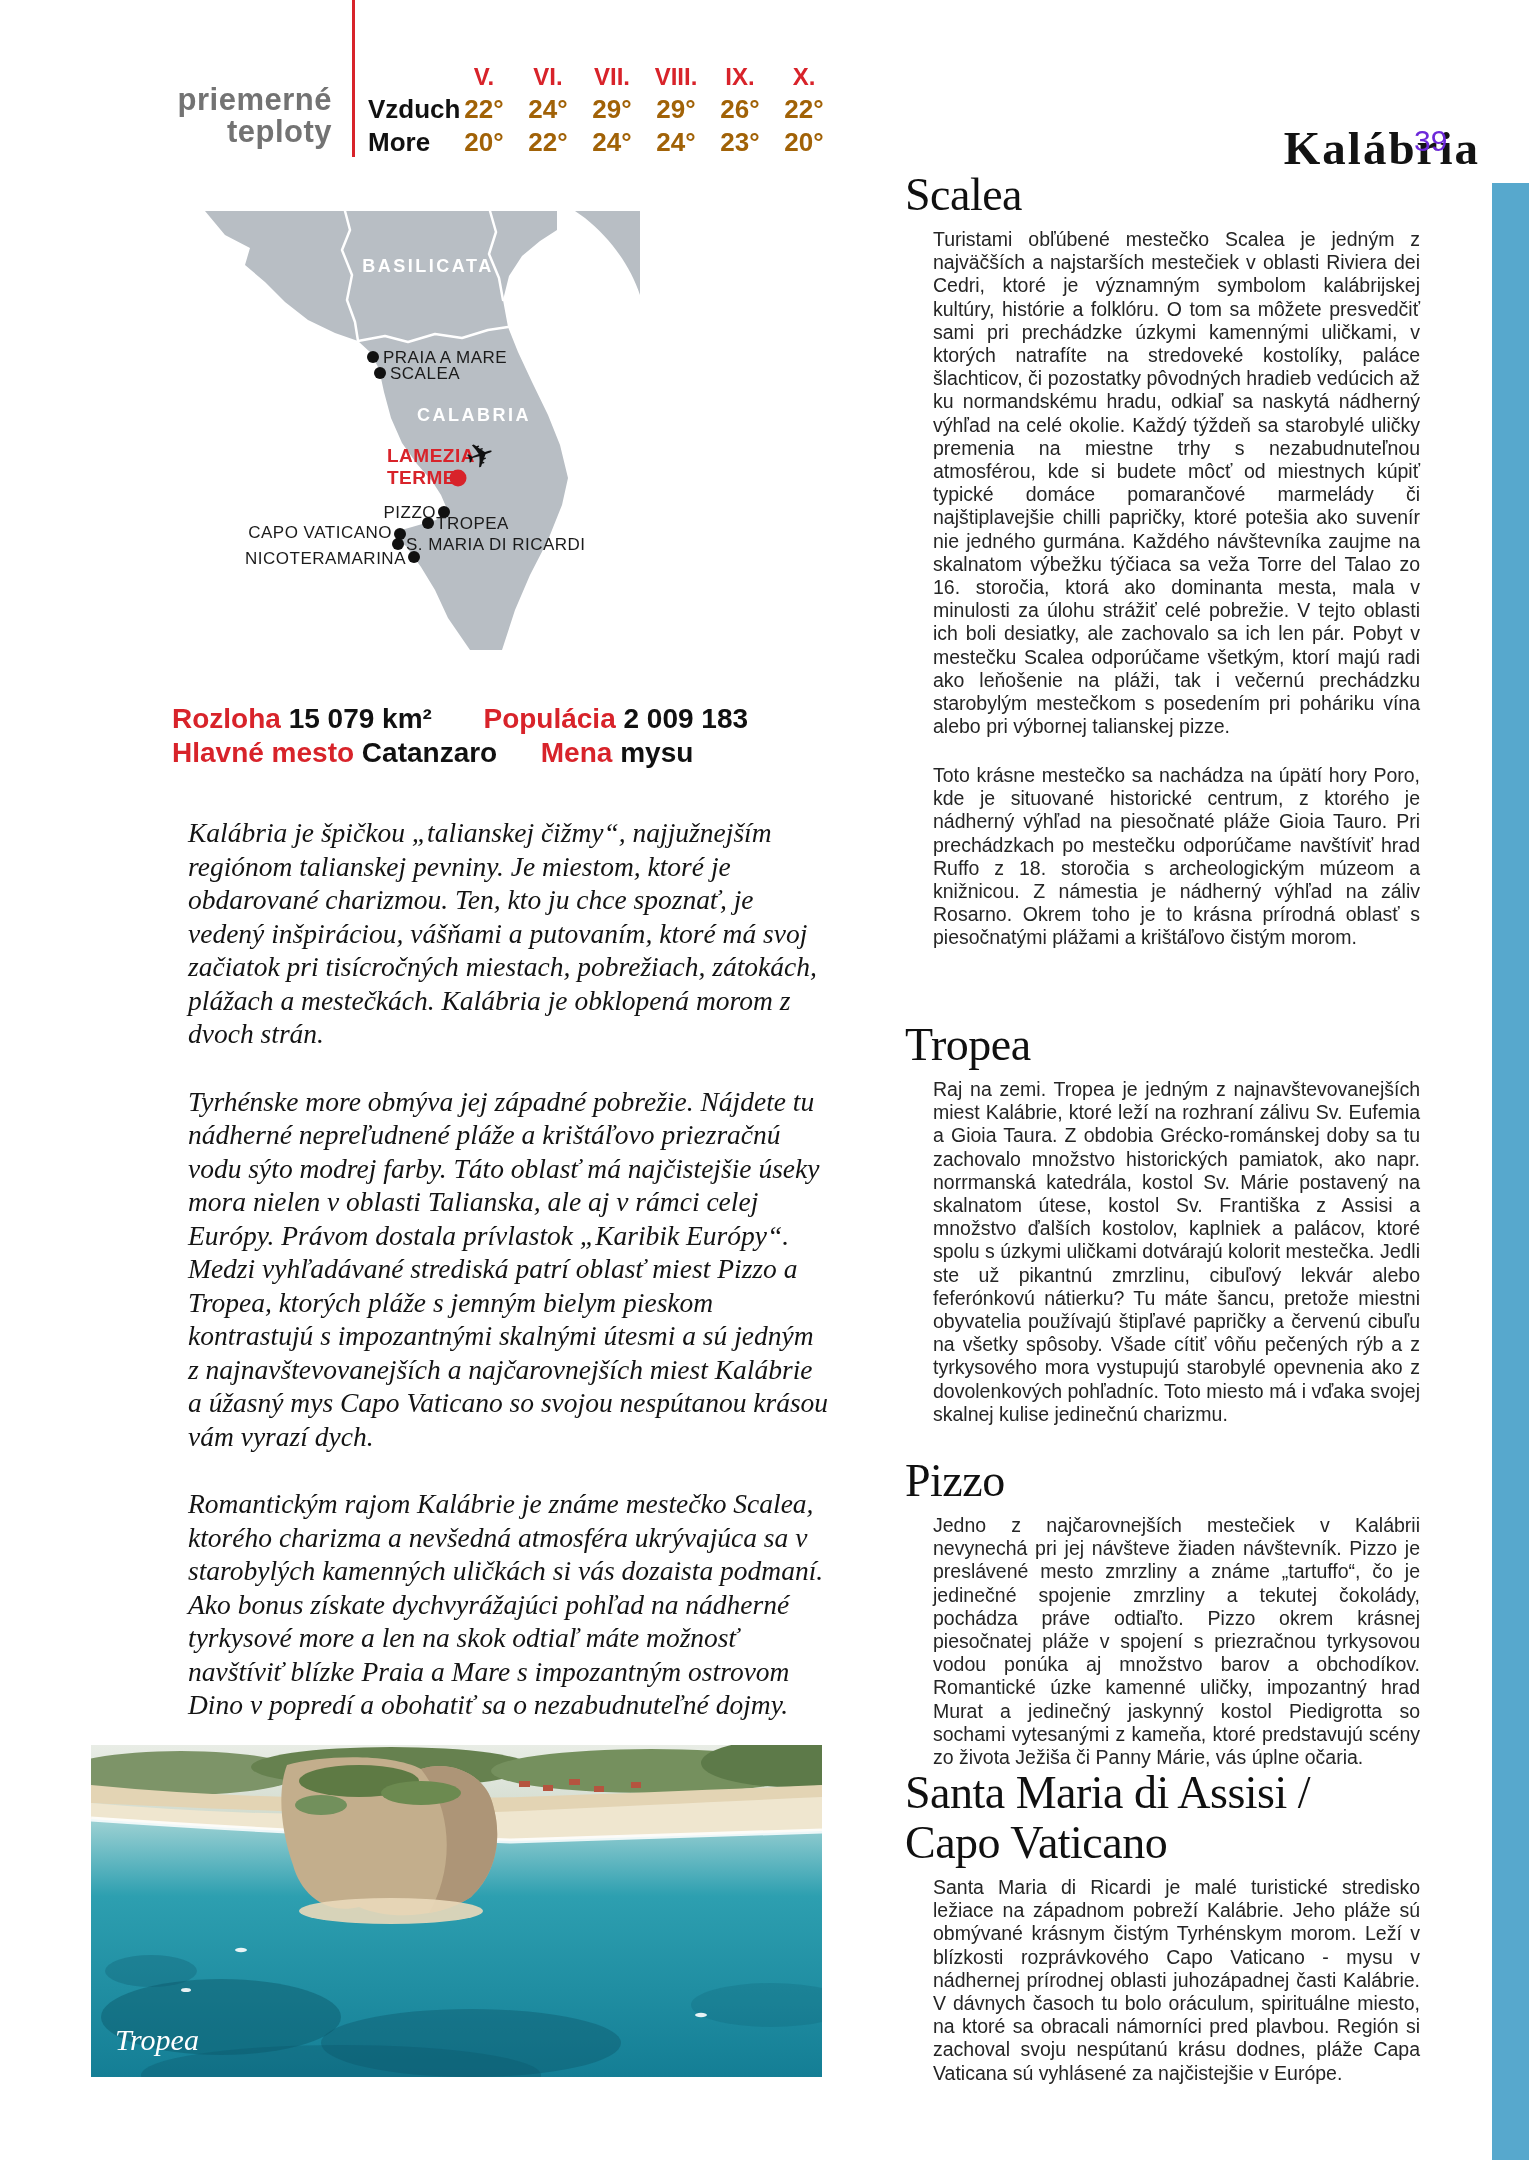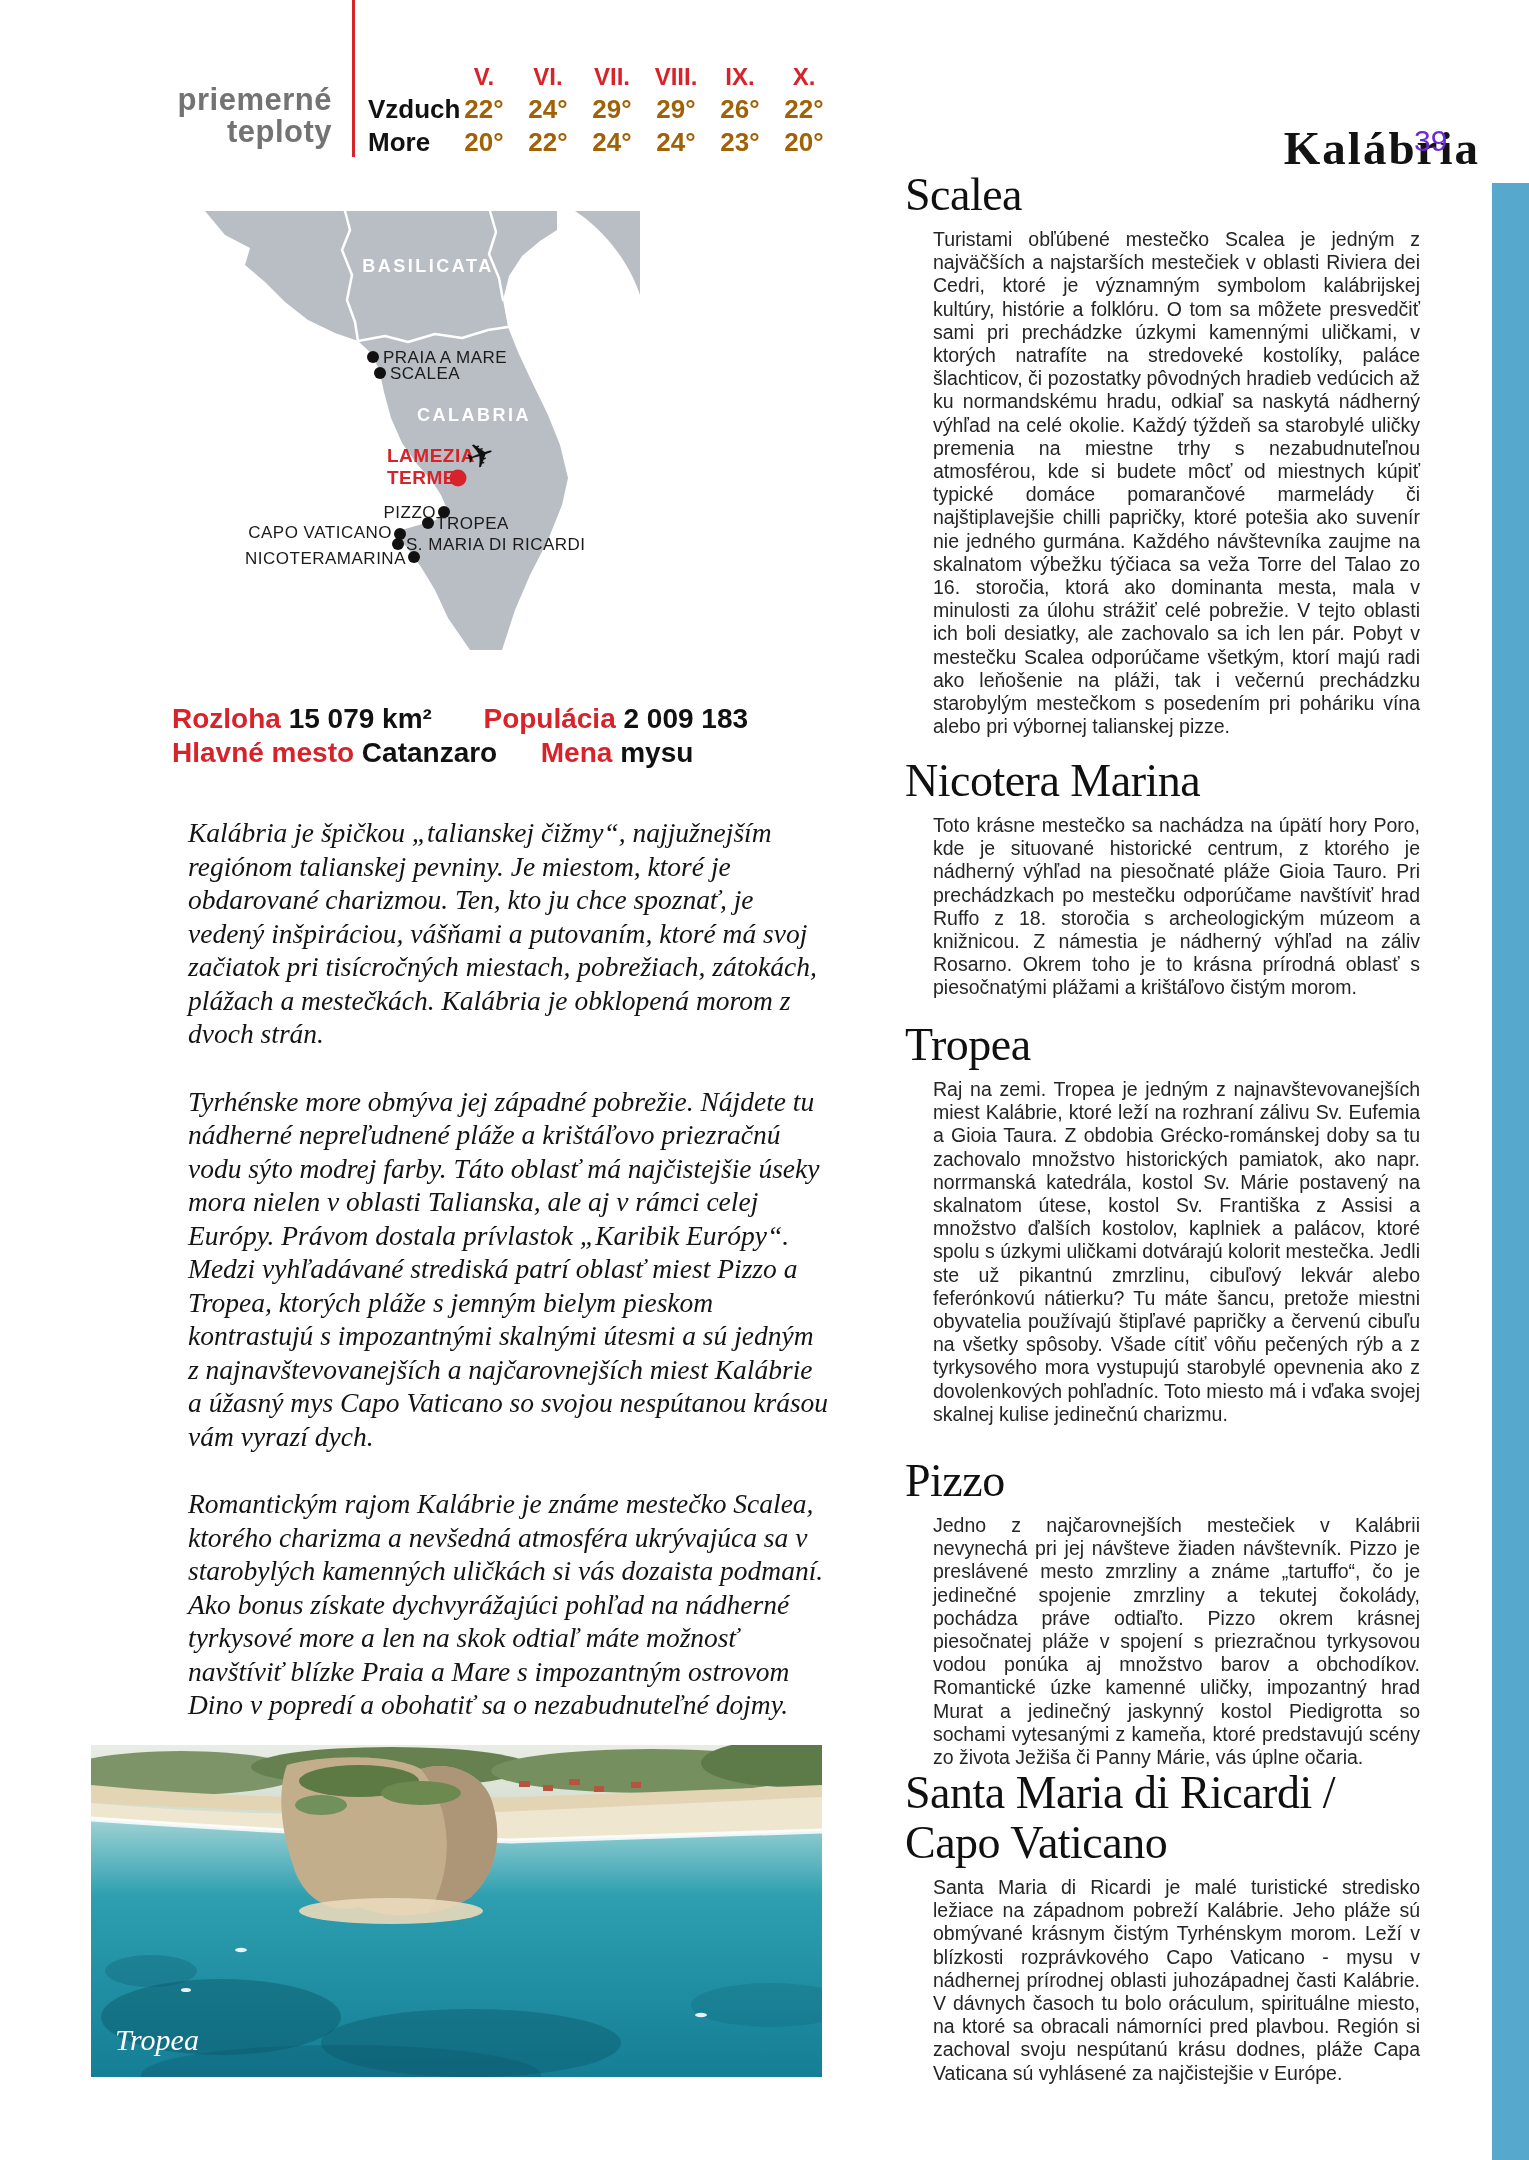--- a/index.html
+++ b/index.html
@@ -223,34 +223,33 @@
 
   <h1 class="kalabria-title">Kalábria</h1>
   <div class="page-number">39</div>
 
   <section class="section sec-scalea">
     <h2>Scalea</h2>
     <div class="body">Turistami obľúbené mestečko Scalea je jedným z najväčších a najstarších mestečiek v oblasti Riviera dei Cedri, ktoré je významným symbolom kalábrijskej kultúry, histórie a folklóru. O tom sa môžete presvedčiť sami pri prechádzke úzkymi kamennými uličkami, v ktorých natrafíte na stredoveké kostolíky, paláce šlachticov, či pozostatky pôvodných hradieb vedúcich až ku normandskému hradu, odkiaľ sa naskytá nádherný výhľad na celé okolie. Každý týždeň sa starobylé uličky premenia na miestne trhy s nezabudnuteľnou atmosférou, kde si budete môcť od miestnych kúpiť typické domáce pomarančové marmelády či najštiplavejšie chilli papričky, ktoré potešia ako suvenír nie jedného gurmána. Každého návštevníka zaujme na skalnatom výbežku týčiaca sa veža Torre del Talao zo 16. storočia, ktorá ako dominanta mesta, mala v minulosti za úlohu strážiť celé pobrežie. V tejto oblasti ich boli desiatky, ale zachovalo sa ich len pár. Pobyt v mestečku Scalea odporúčame všetkým, ktorí majú radi ako leňošenie na pláži, tak i večernú prechádzku starobylým mestečkom s posedením pri poháriku vína alebo pri výbornej talianskej pizze.</div>
   </section>
 
   <section class="section sec-nicotera">
-    <h2>Nicotera Marina</h2>
     <div class="body">Toto krásne mestečko sa nachádza na úpätí hory Poro, kde je situované historické centrum, z ktorého je nádherný výhľad na piesočnaté pláže Gioia Tauro. Pri prechádzkach po mestečku odporúčame navštíviť hrad Ruffo z 18. storočia s archeologickým múzeom a knižnicou. Z námestia je nádherný výhľad na záliv Rosarno. Okrem toho je to krásna prírodná oblasť s piesočnatými plážami a krištáľovo čistým morom.</div>
   </section>
 
   <section class="section sec-tropea">
     <h2>Tropea</h2>
     <div class="body">Raj na zemi. Tropea je jedným z najnavštevovanejších miest Kalábrie, ktoré leží na rozhraní zálivu Sv. Eufemia a Gioia Taura. Z obdobia Grécko-románskej doby sa tu zachovalo množstvo historických pamiatok, ako napr. norrmanská katedrála, kostol Sv. Márie postavený na skalnatom útese, kostol Sv. Františka z Assisi a množstvo ďalších kostolov, kaplniek a palácov, ktoré spolu s úzkymi uličkami dotvárajú kolorit mestečka. Jedli ste už pikantnú zmrzlinu, cibuľový lekvár alebo feferónkovú nátierku? Tu máte šancu, pretože miestni obyvatelia používajú štipľavé papričky a červenú cibuľu na všetky spôsoby. Všade cítiť vôňu pečených rýb a z tyrkysového mora vystupujú starobylé opevnenia ako z dovolenkových pohľadníc. Toto miesto má i vďaka svojej skalnej kulise jedinečnú charizmu.</div>
   </section>
 
   <section class="section sec-pizzo">
     <h2>Pizzo</h2>
     <div class="body">Jedno z najčarovnejších mestečiek v Kalábrii nevynechá pri jej návšteve žiaden návštevník. Pizzo je preslávené mesto zmrzliny a známe „tartuffo“, čo je jedinečné spojenie zmrzliny a tekutej čokolády, pochádza práve odtiaľto. Pizzo okrem krásnej piesočnatej pláže v spojení s priezračnou tyrkysovou vodou ponúka aj množstvo barov a obchodíkov. Romantické úzke kamenné uličky, impozantný hrad Murat a jedinečný jaskynný kostol Piedigrotta so sochami vytesanými z kameňa, ktoré predstavujú scény zo života Ježiša či Panny Márie, vás úplne očaria.</div>
   </section>
 
   <section class="section sec-santamaria">
-    <h2><span>Santa Maria di Ricardi /</span><br>
+    <h2><span>Santa Maria di Assisi /</span><br>
         <span>Capo Vaticano</span></h2>
     <div class="body">Santa Maria di Ricardi je malé turistické stredisko ležiace na západnom pobreží Kalábrie. Jeho pláže sú obmývané krásnym čistým Tyrhénskym morom. Leží v blízkosti rozprávkového Capo Vaticano - mysu v nádhernej prírodnej oblasti juhozápadnej časti Kalábrie. V dávnych časoch tu bolo oráculum, spirituálne miesto, na ktoré sa obracali námorníci pred plavbou. Región si zachoval svoju nespútanú krásu dodnes, pláže Capa Vaticana sú vyhlásené za najčistejšie v Európe.</div>
   </section>
 
   <div class="blue-bar"></div>
 </div>
 
 </body></html>

